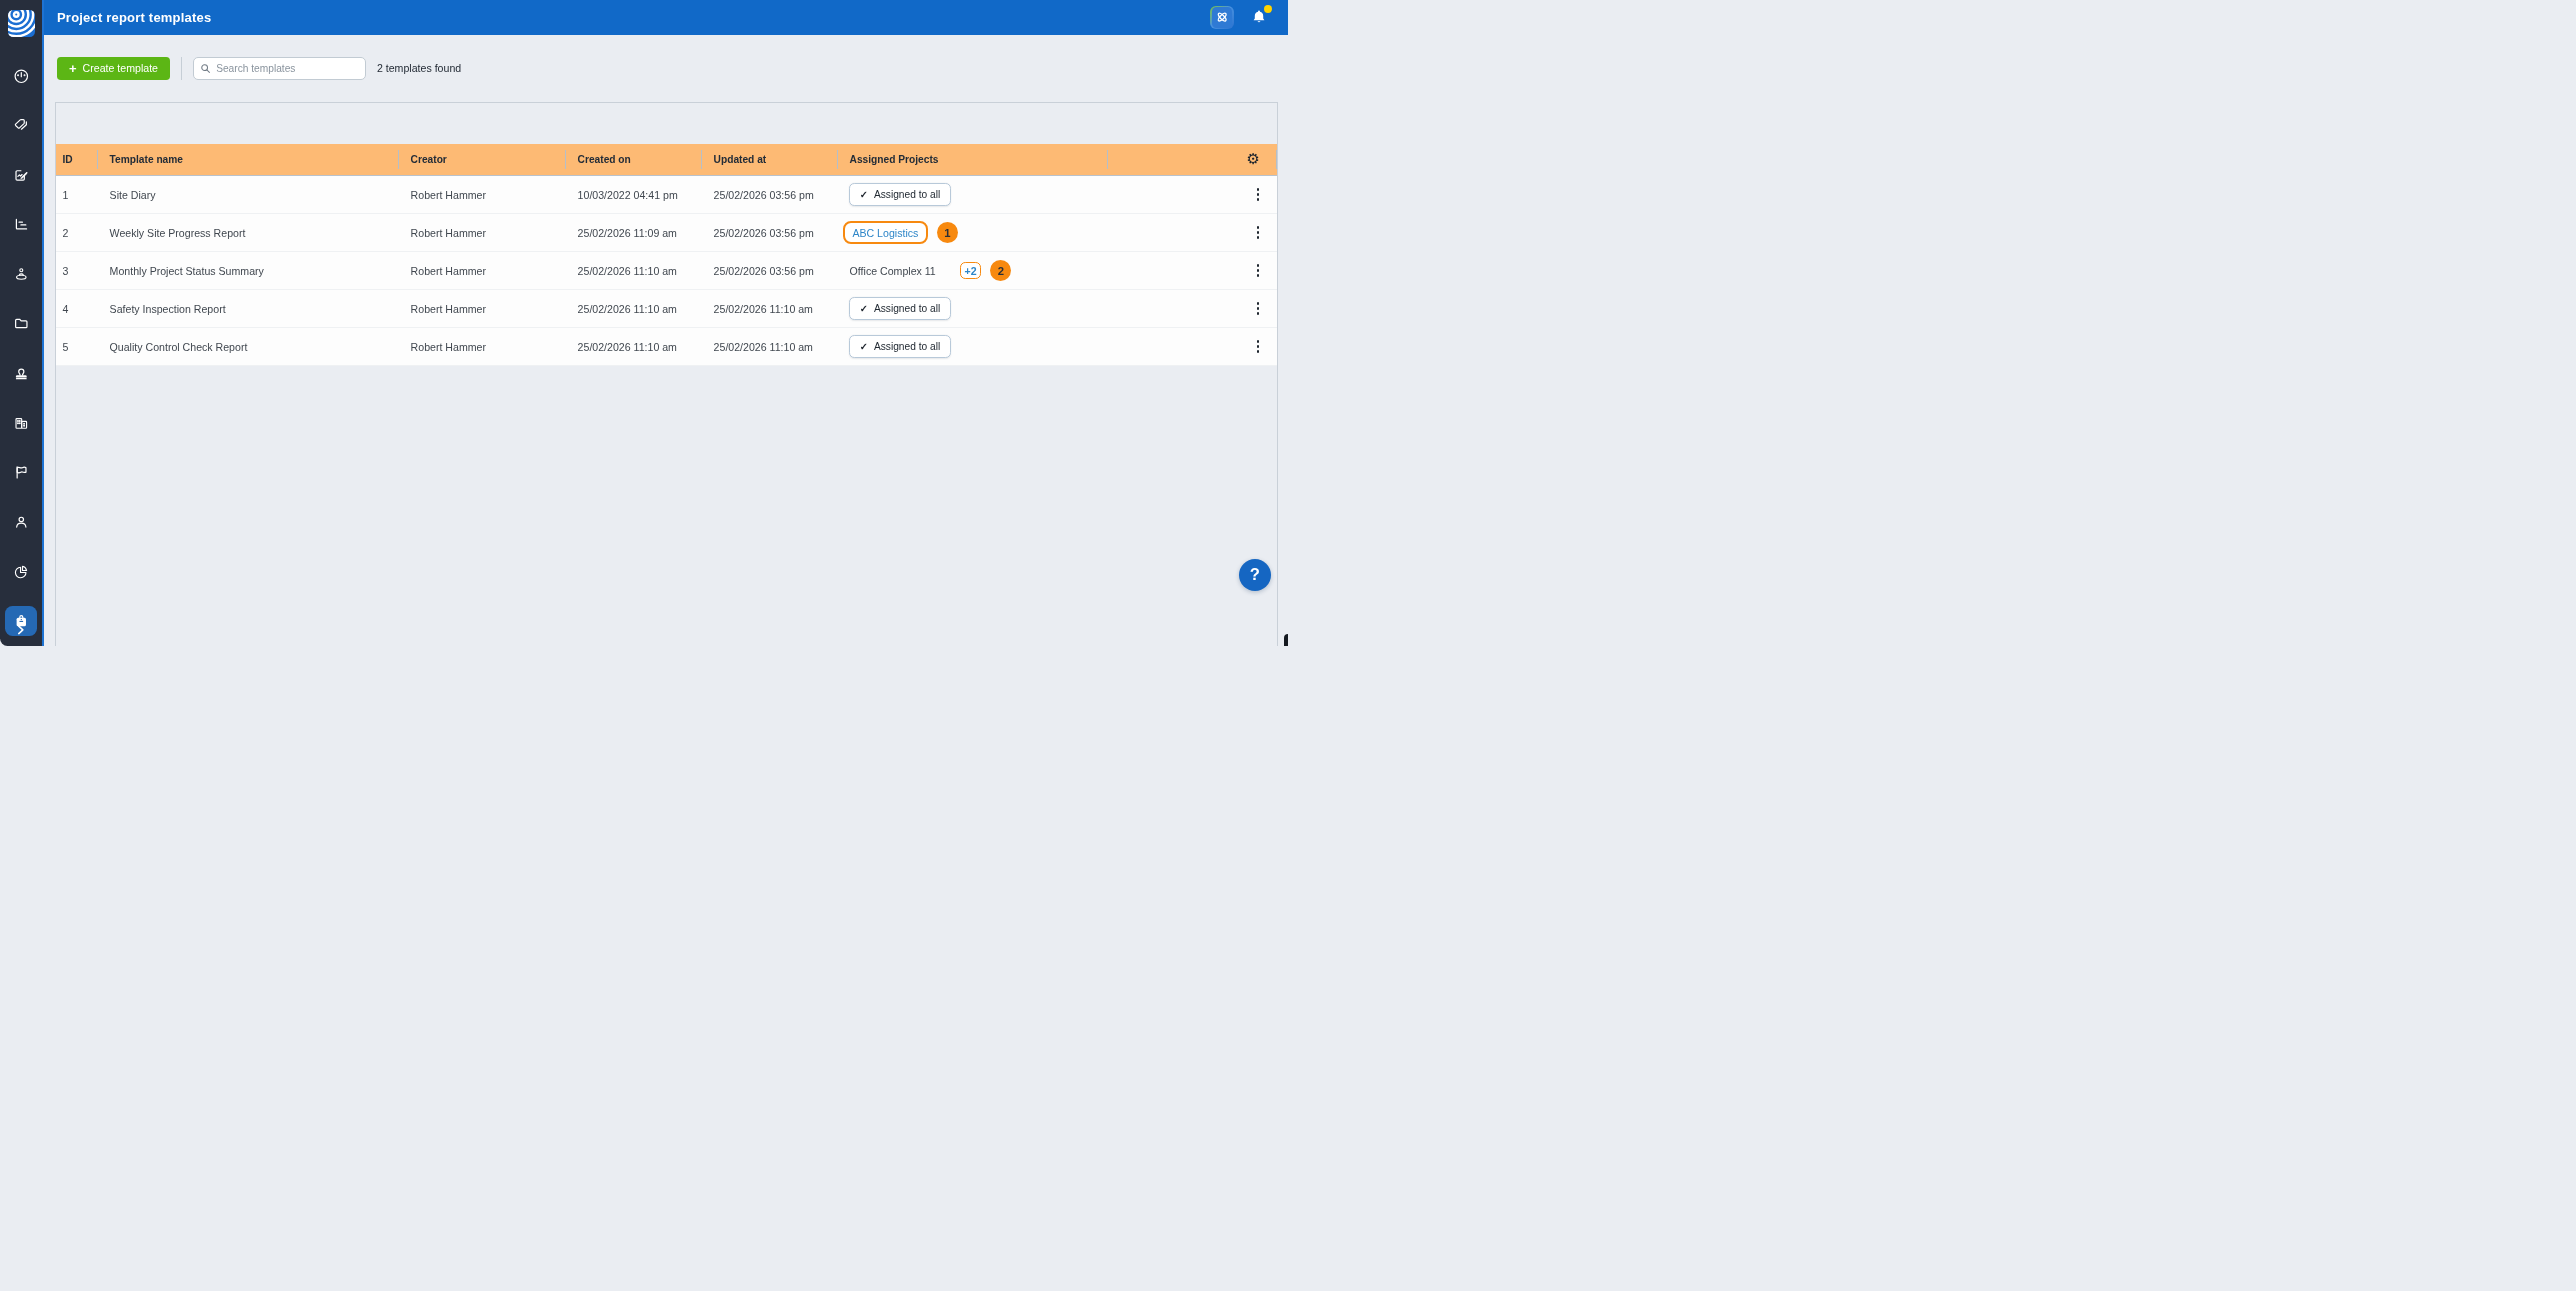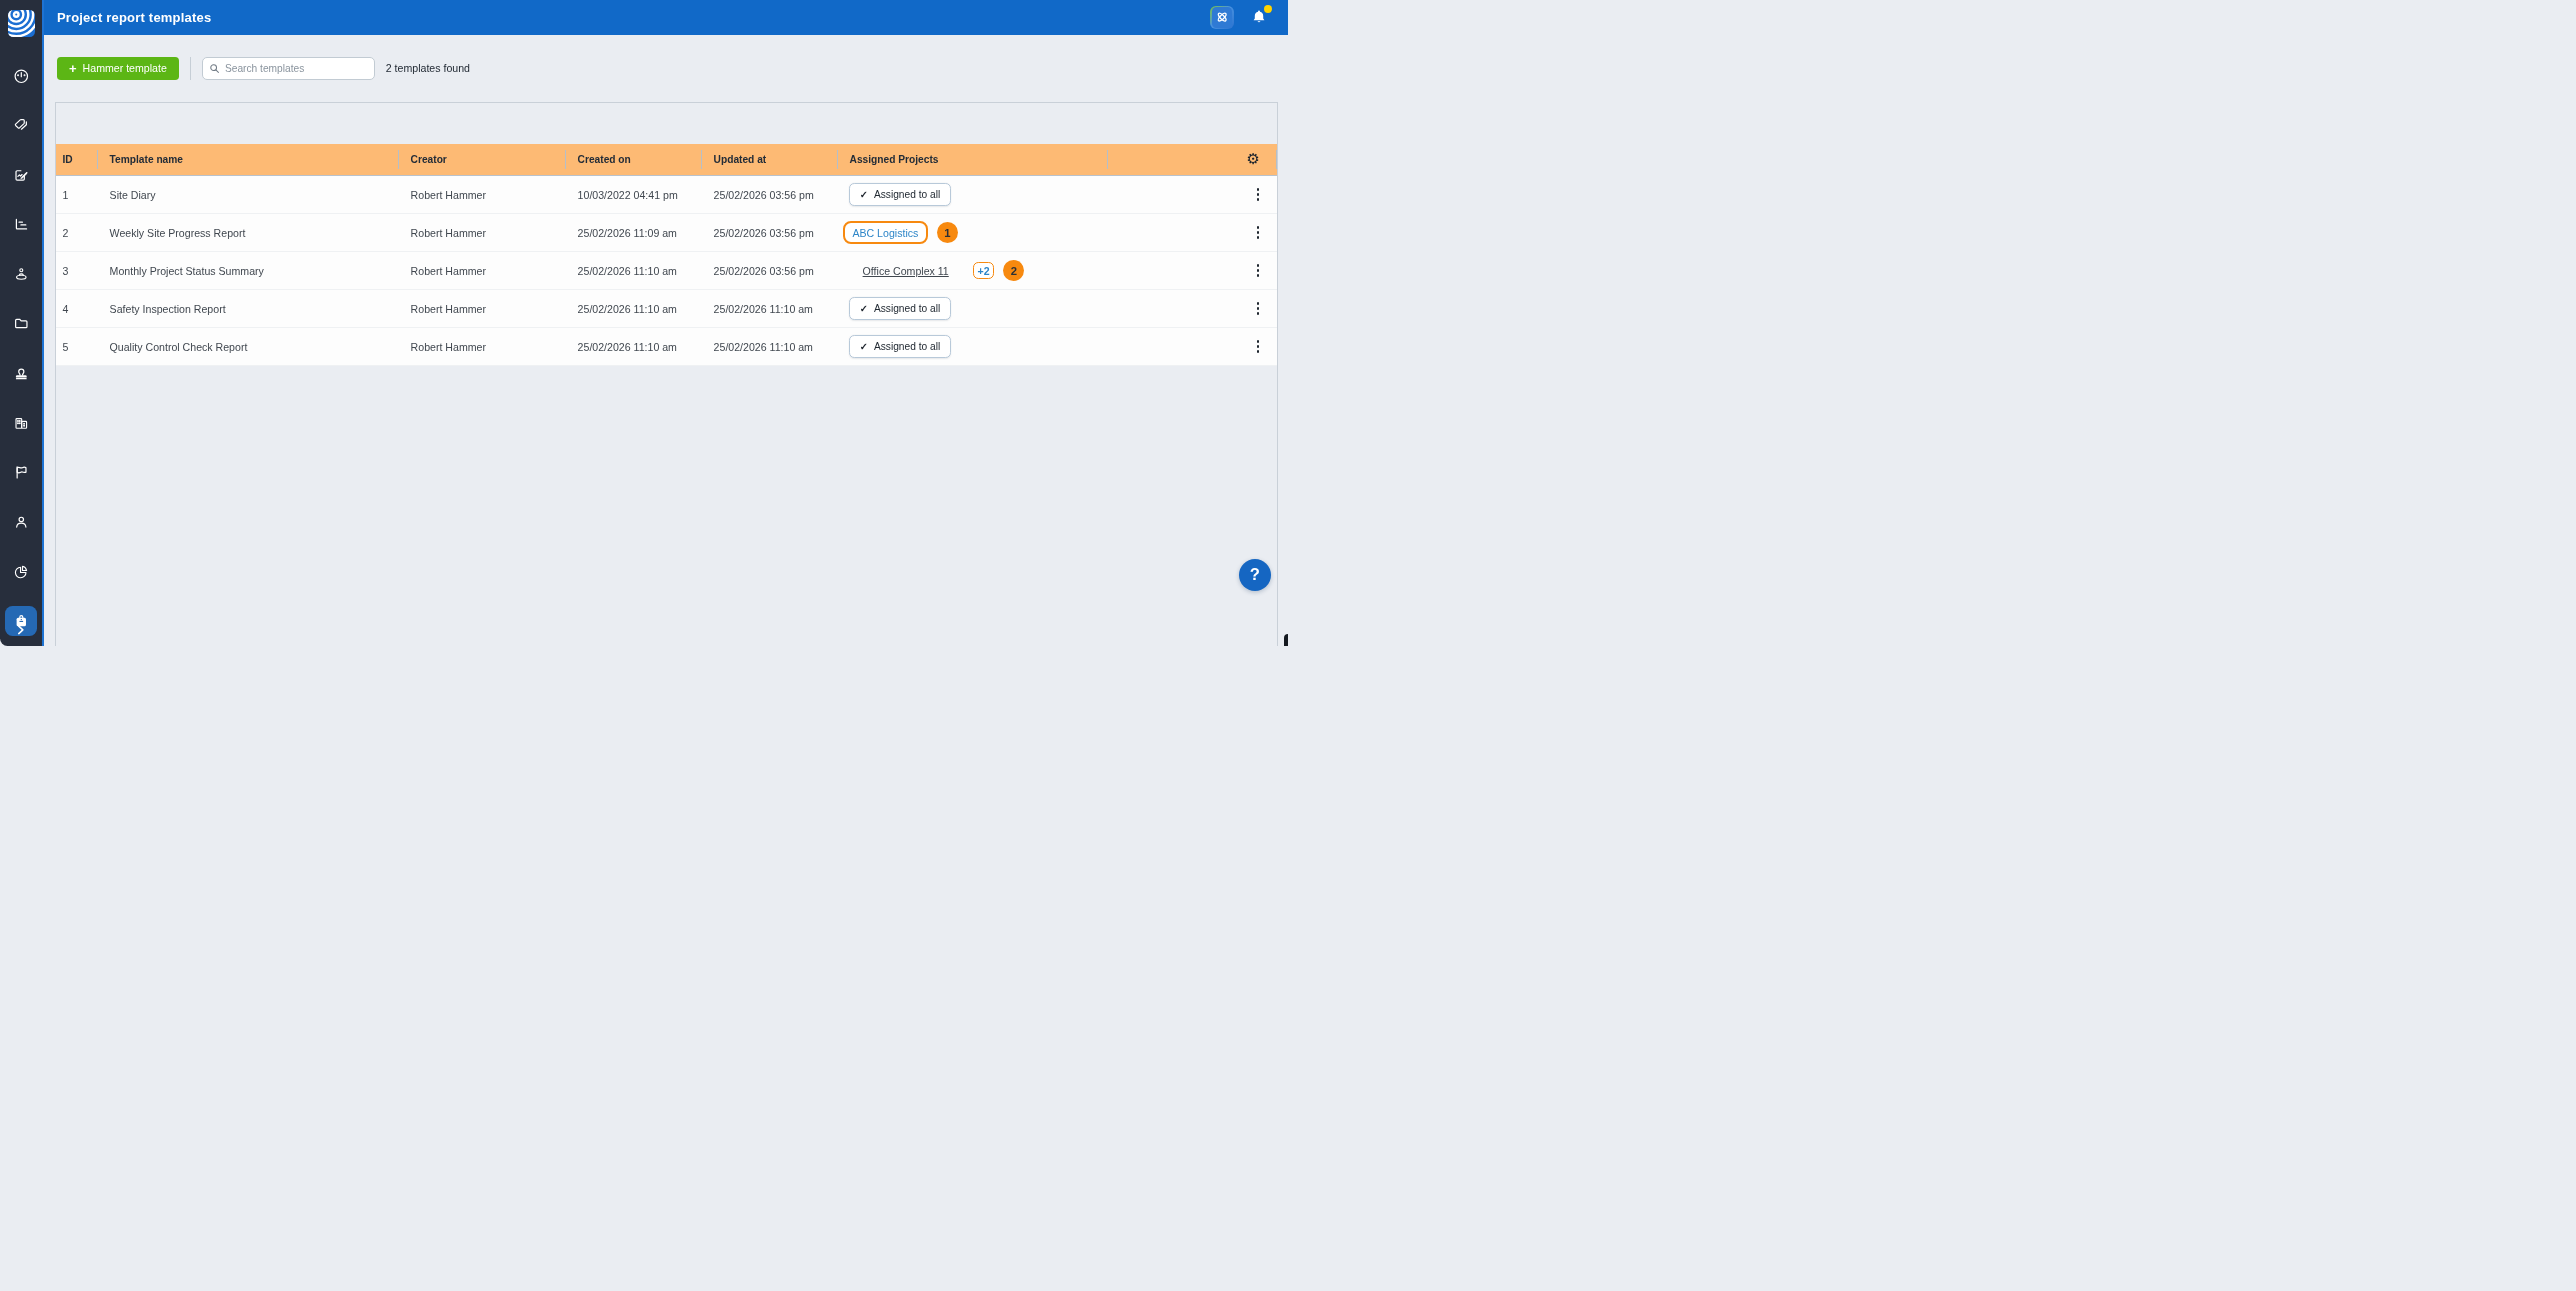--- a/index.html
+++ b/index.html
@@ -110,21 +110,21 @@
   .kebab { display:flex; flex-direction:column; gap:2.3px; padding:4.5px 6px; cursor:pointer; }
   .kebab i { width:2.6px; height:2.6px; border-radius:50%; background:#1d242d; }
   .assigned-btn {
     display:inline-flex; align-items:center; gap:6px; height:22.6px; padding:0 9.8px;
     margin-left:11.3px; background:#fff; border:0.8px solid #b8c9d9; border-radius:5.3px;
     font-size:10.2px; color:#222a33; font-family:inherit; cursor:pointer;
     box-shadow:0 0.8px 1.5px rgba(40,60,80,.10);
   }
   .assigned-btn .check { font-weight:700; font-size:9.8px; color:#1d242d; }
   .proj-link { color:#2e86c8; font-size:10.6px; text-decoration:none; cursor:pointer; }
-  .proj-text { margin-left:25px;text-decoration:underline; }
+  .proj-text { margin-left:12px; }
   .annot-rect {
     margin-left:5.3px; padding:3.8px 7.5px; border:2.3px solid #f7890f; border-radius:8px;
     display:inline-flex; align-items:center; background:#fff;
   }
   .annot-rect.small { margin-left:24px; padding:1.5px 3.8px; border-width:1.9px; border-radius:5.3px; }
   .more-badge { color:#2e86c8; font-size:10.6px; font-weight:700; }
   .annot-circle {
     margin-left:9px; width:21px; height:21px; border-radius:50%; background:#f7890f;
     display:flex; align-items:center; justify-content:center;
     font-size:11.3px; font-weight:600; color:#2a2f36;
@@ -284,21 +284,21 @@
     <svg width="13.6" height="13.6" viewBox="0 0 20 20">
       <path d="M7,4.5 l6,5.5 -6,5.5" stroke="#fff" stroke-width="2.4" fill="none" stroke-linecap="round" stroke-linejoin="round"></path>
     </svg>
   </div>
 </aside>
 
 <main class="content">
   <div class="toolbar">
     <button class="create-btn">
       <span class="plus">+</span>
-      <span>Hammer template</span>
+      <span>Create template</span>
     </button>
     <div class="vdiv"></div>
     <div class="search-box">
       <svg width="11.3" height="11.3" viewBox="0 0 18 18">
         <circle cx="7.4" cy="7.4" r="4.6" stroke="#707a84" stroke-width="1.6" fill="none"></circle>
         <line x1="10.9" y1="10.9" x2="15" y2="15" stroke="#707a84" stroke-width="1.6" stroke-linecap="round"></line>
       </svg>
       <input type="text" placeholder="Search templates" style="">
     </div>
     <div class="results-text">2 templates found</div>

